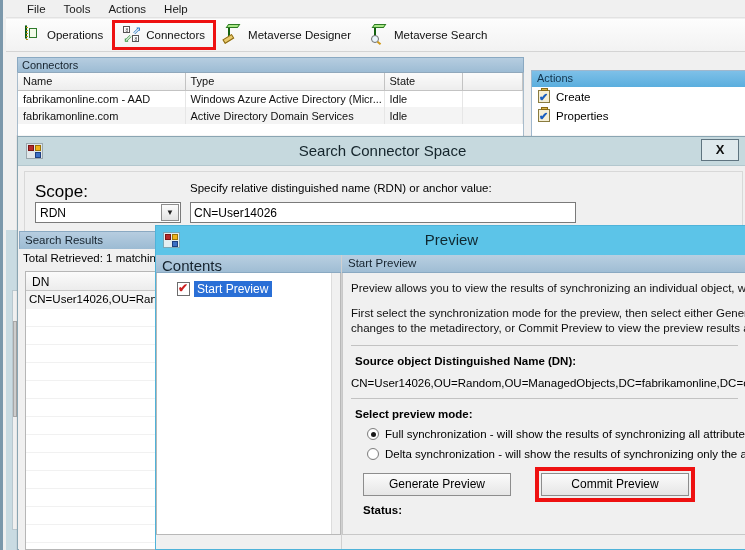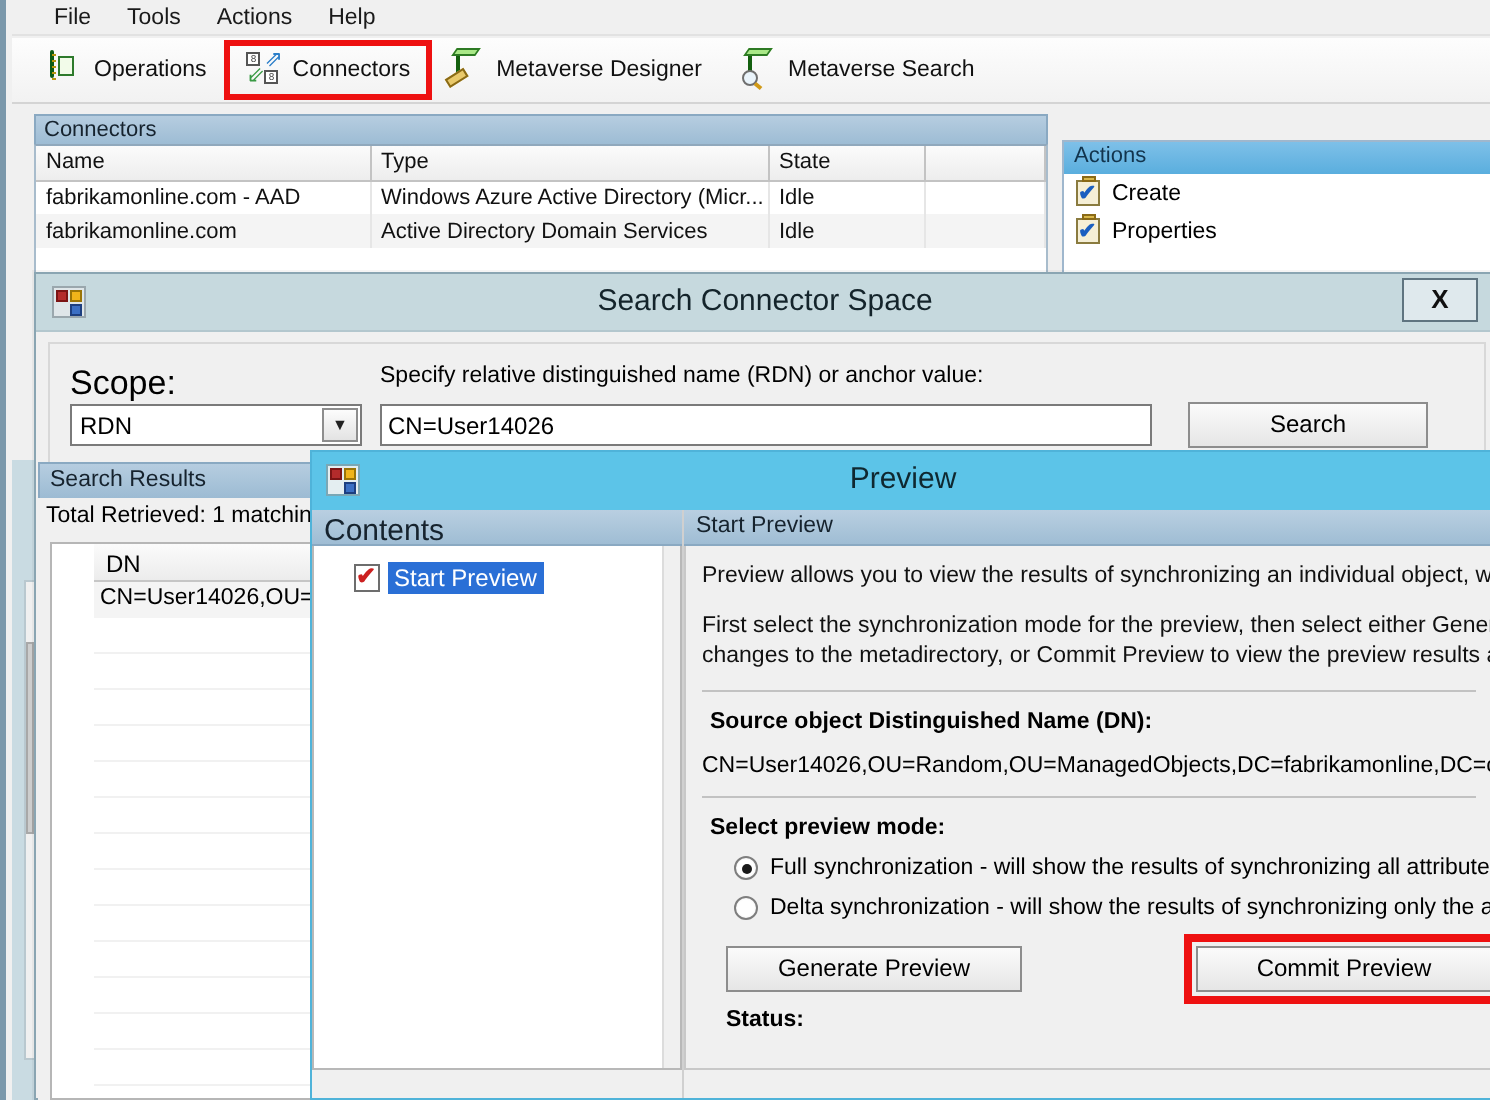--- a/index.html
+++ b/index.html
@@ -447,21 +447,20 @@
     box-sizing: border-box;
   }
   #results-grid {
     position: absolute;
     left: 6px; top: 40px;
     width: 132px; height: 279px;
     background: #ffffff;
     border: 1px solid #b6b6b6;
     box-sizing: border-box;
     overflow: hidden;
-    padding-left: 21px;
   }
   #results-grid-head {
     height: 19px;
     background: linear-gradient(#fbfbfb, #ececec);
     border-bottom: 1px solid #c6c6c6;
     font-size: 12px;
     padding: 3px 0 0 6px;
     box-sizing: border-box;
   }
   #results-row {
@@ -654,21 +653,20 @@
     left: 2.5px; top: 2.5px;
     width: 5px; height: 5px;
     border-radius: 50%;
     background: #1a1a1a;
   }
   #preview-buttons {
     display: flex;
     gap: 30px;
     margin: 13px 0 0 12px;
     align-items: center;
-    justify-content: space-between;
   }
   .dlg-button {
     width: 148px; height: 23px;
     background: linear-gradient(#fbfbfb, #e6e6e6);
     border: 1px solid #8d8d8d;
     box-sizing: border-box;
     text-align: center;
     line-height: 21px;
     font-size: 12px;
     cursor: default;
@@ -800,21 +798,20 @@
       <div id="scope-label">Scope:</div>
       <div id="rdn-label">Specify relative distinguished name (RDN) or anchor value:</div>
 
       <div id="scope-select">
         <span>RDN</span>
         <span id="scope-arrow">▼</span>
       </div>
 
       <div id="rdn-input" placeholder="">CN=User14026</div>
 
-      <div id="search-button">Search</div>
     </div>
   </div>
 
   <div id="results-panel">
     <div id="results-header">Search Results</div>
     <div id="results-total">Total Retrieved: 1 matchin</div>
     <div id="results-grid">
       <div id="results-grid-head">DN</div>
       <div id="results-row">CN=User14026,OU=Rand</div>
       <div class="results-empty-row"></div>

